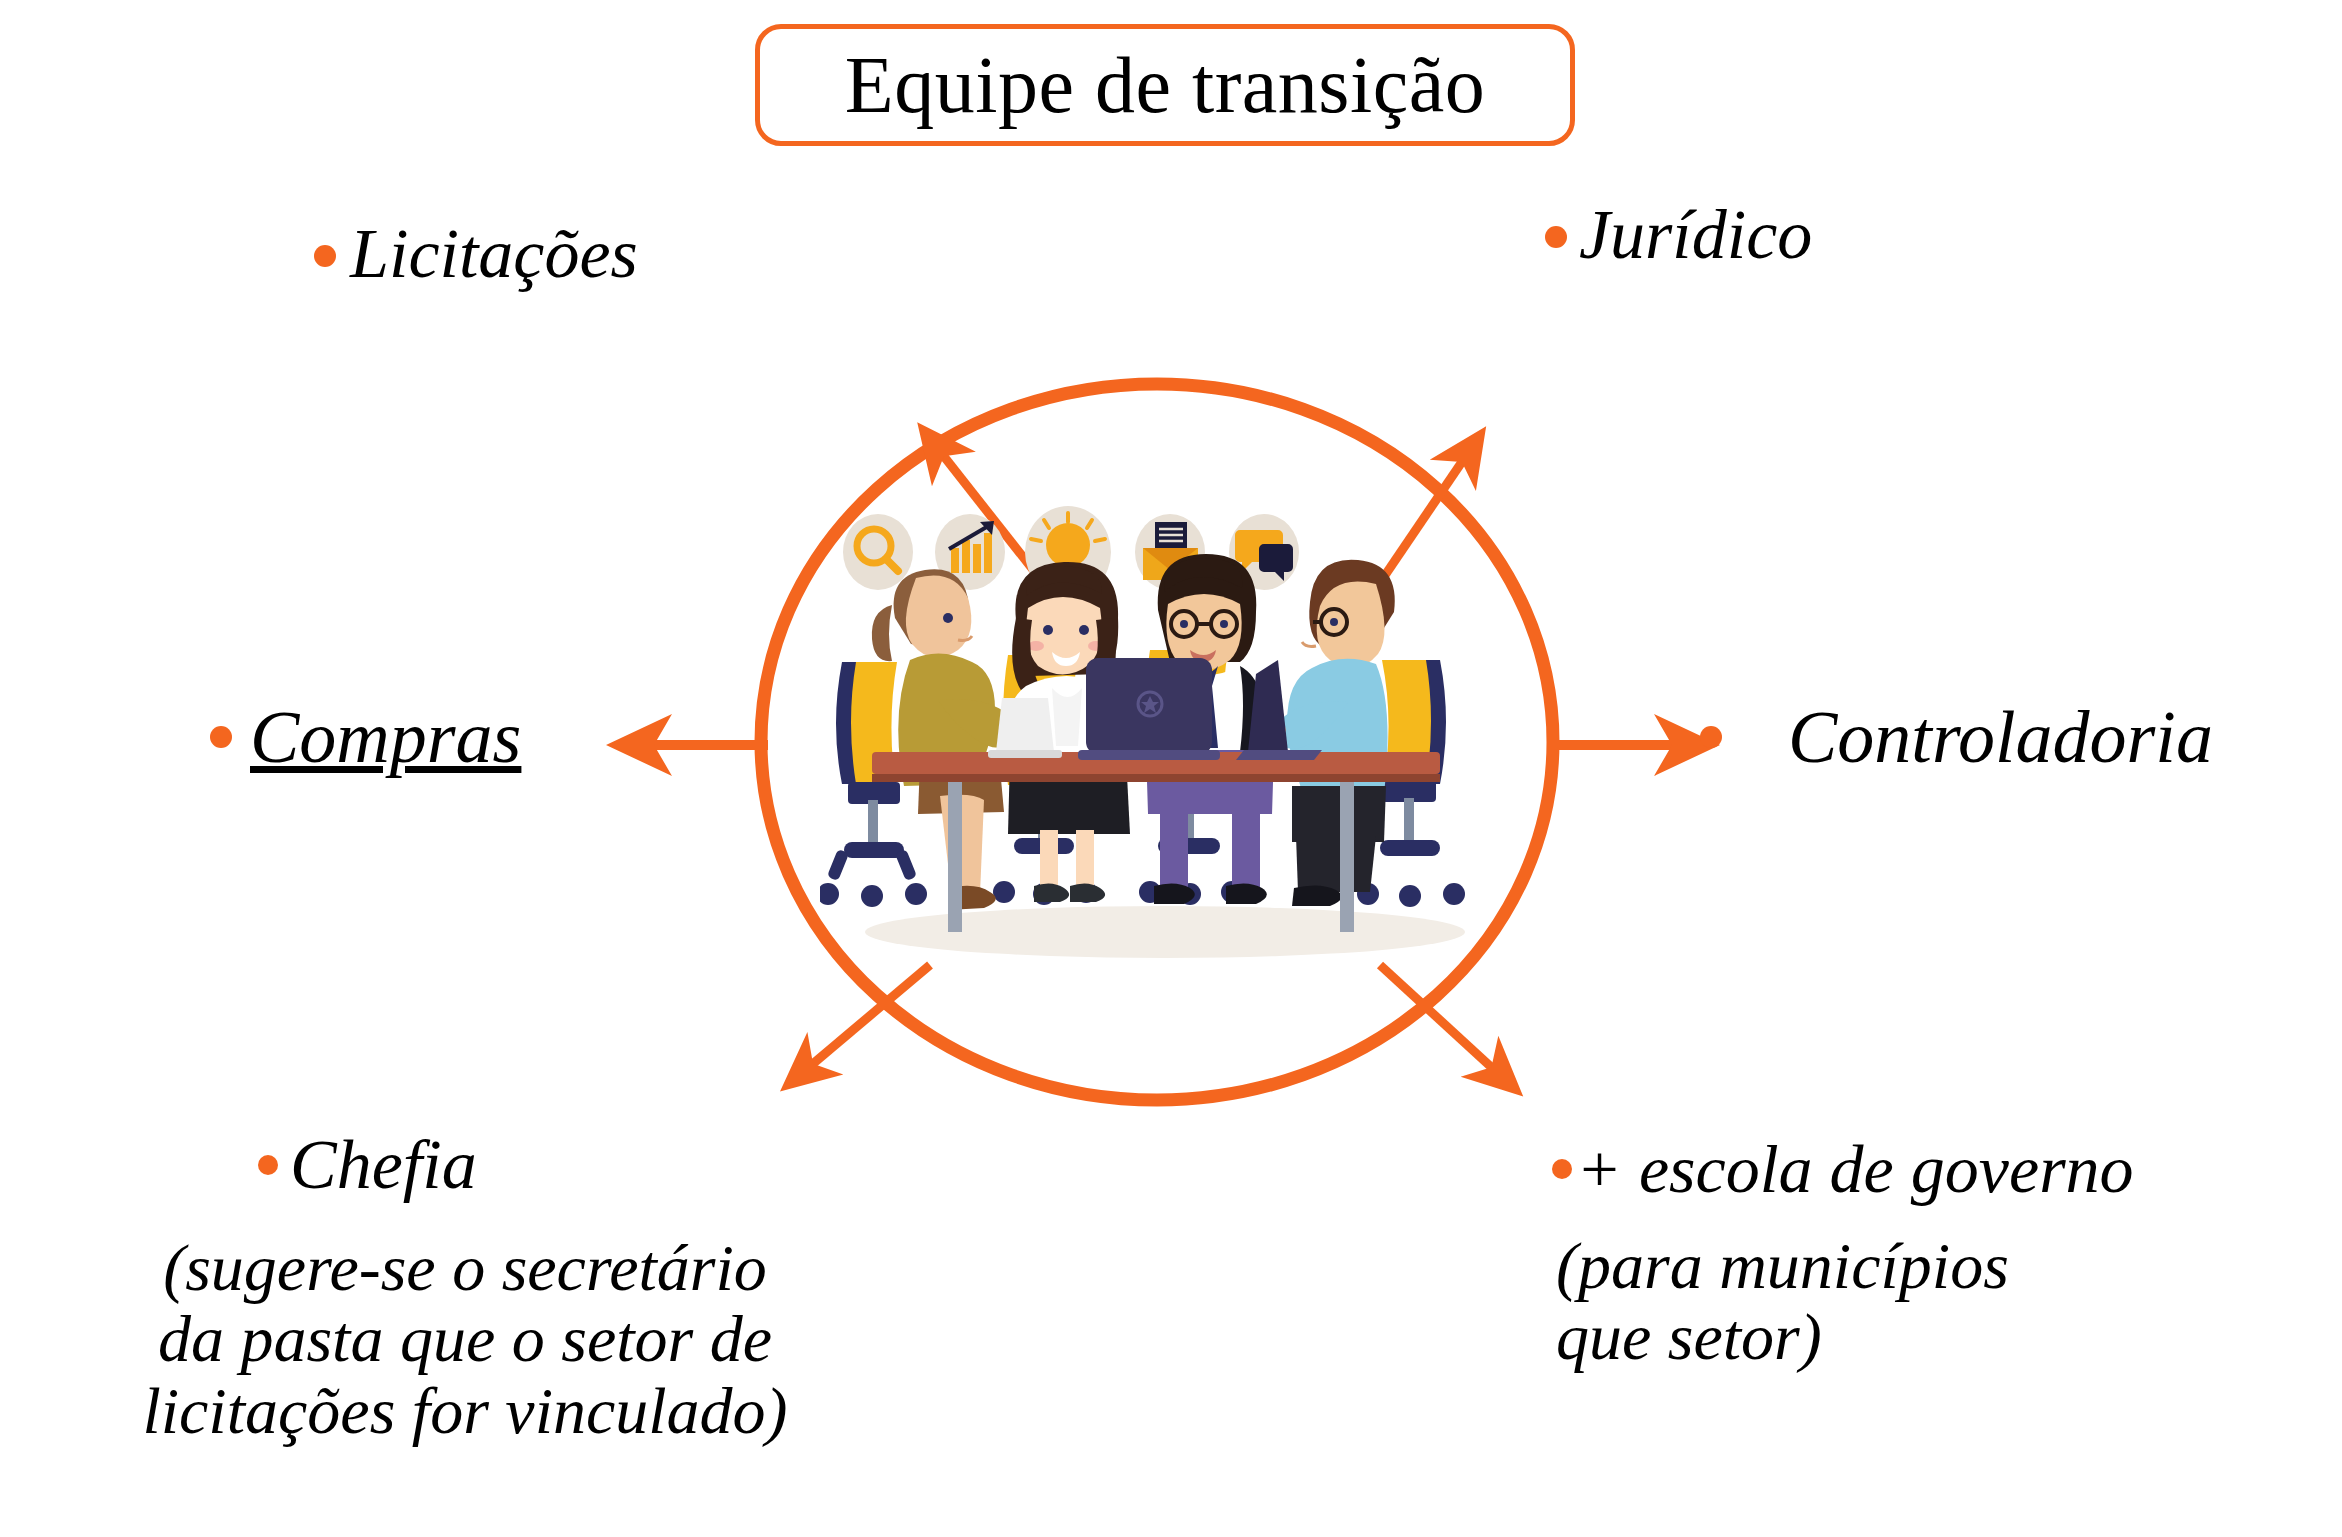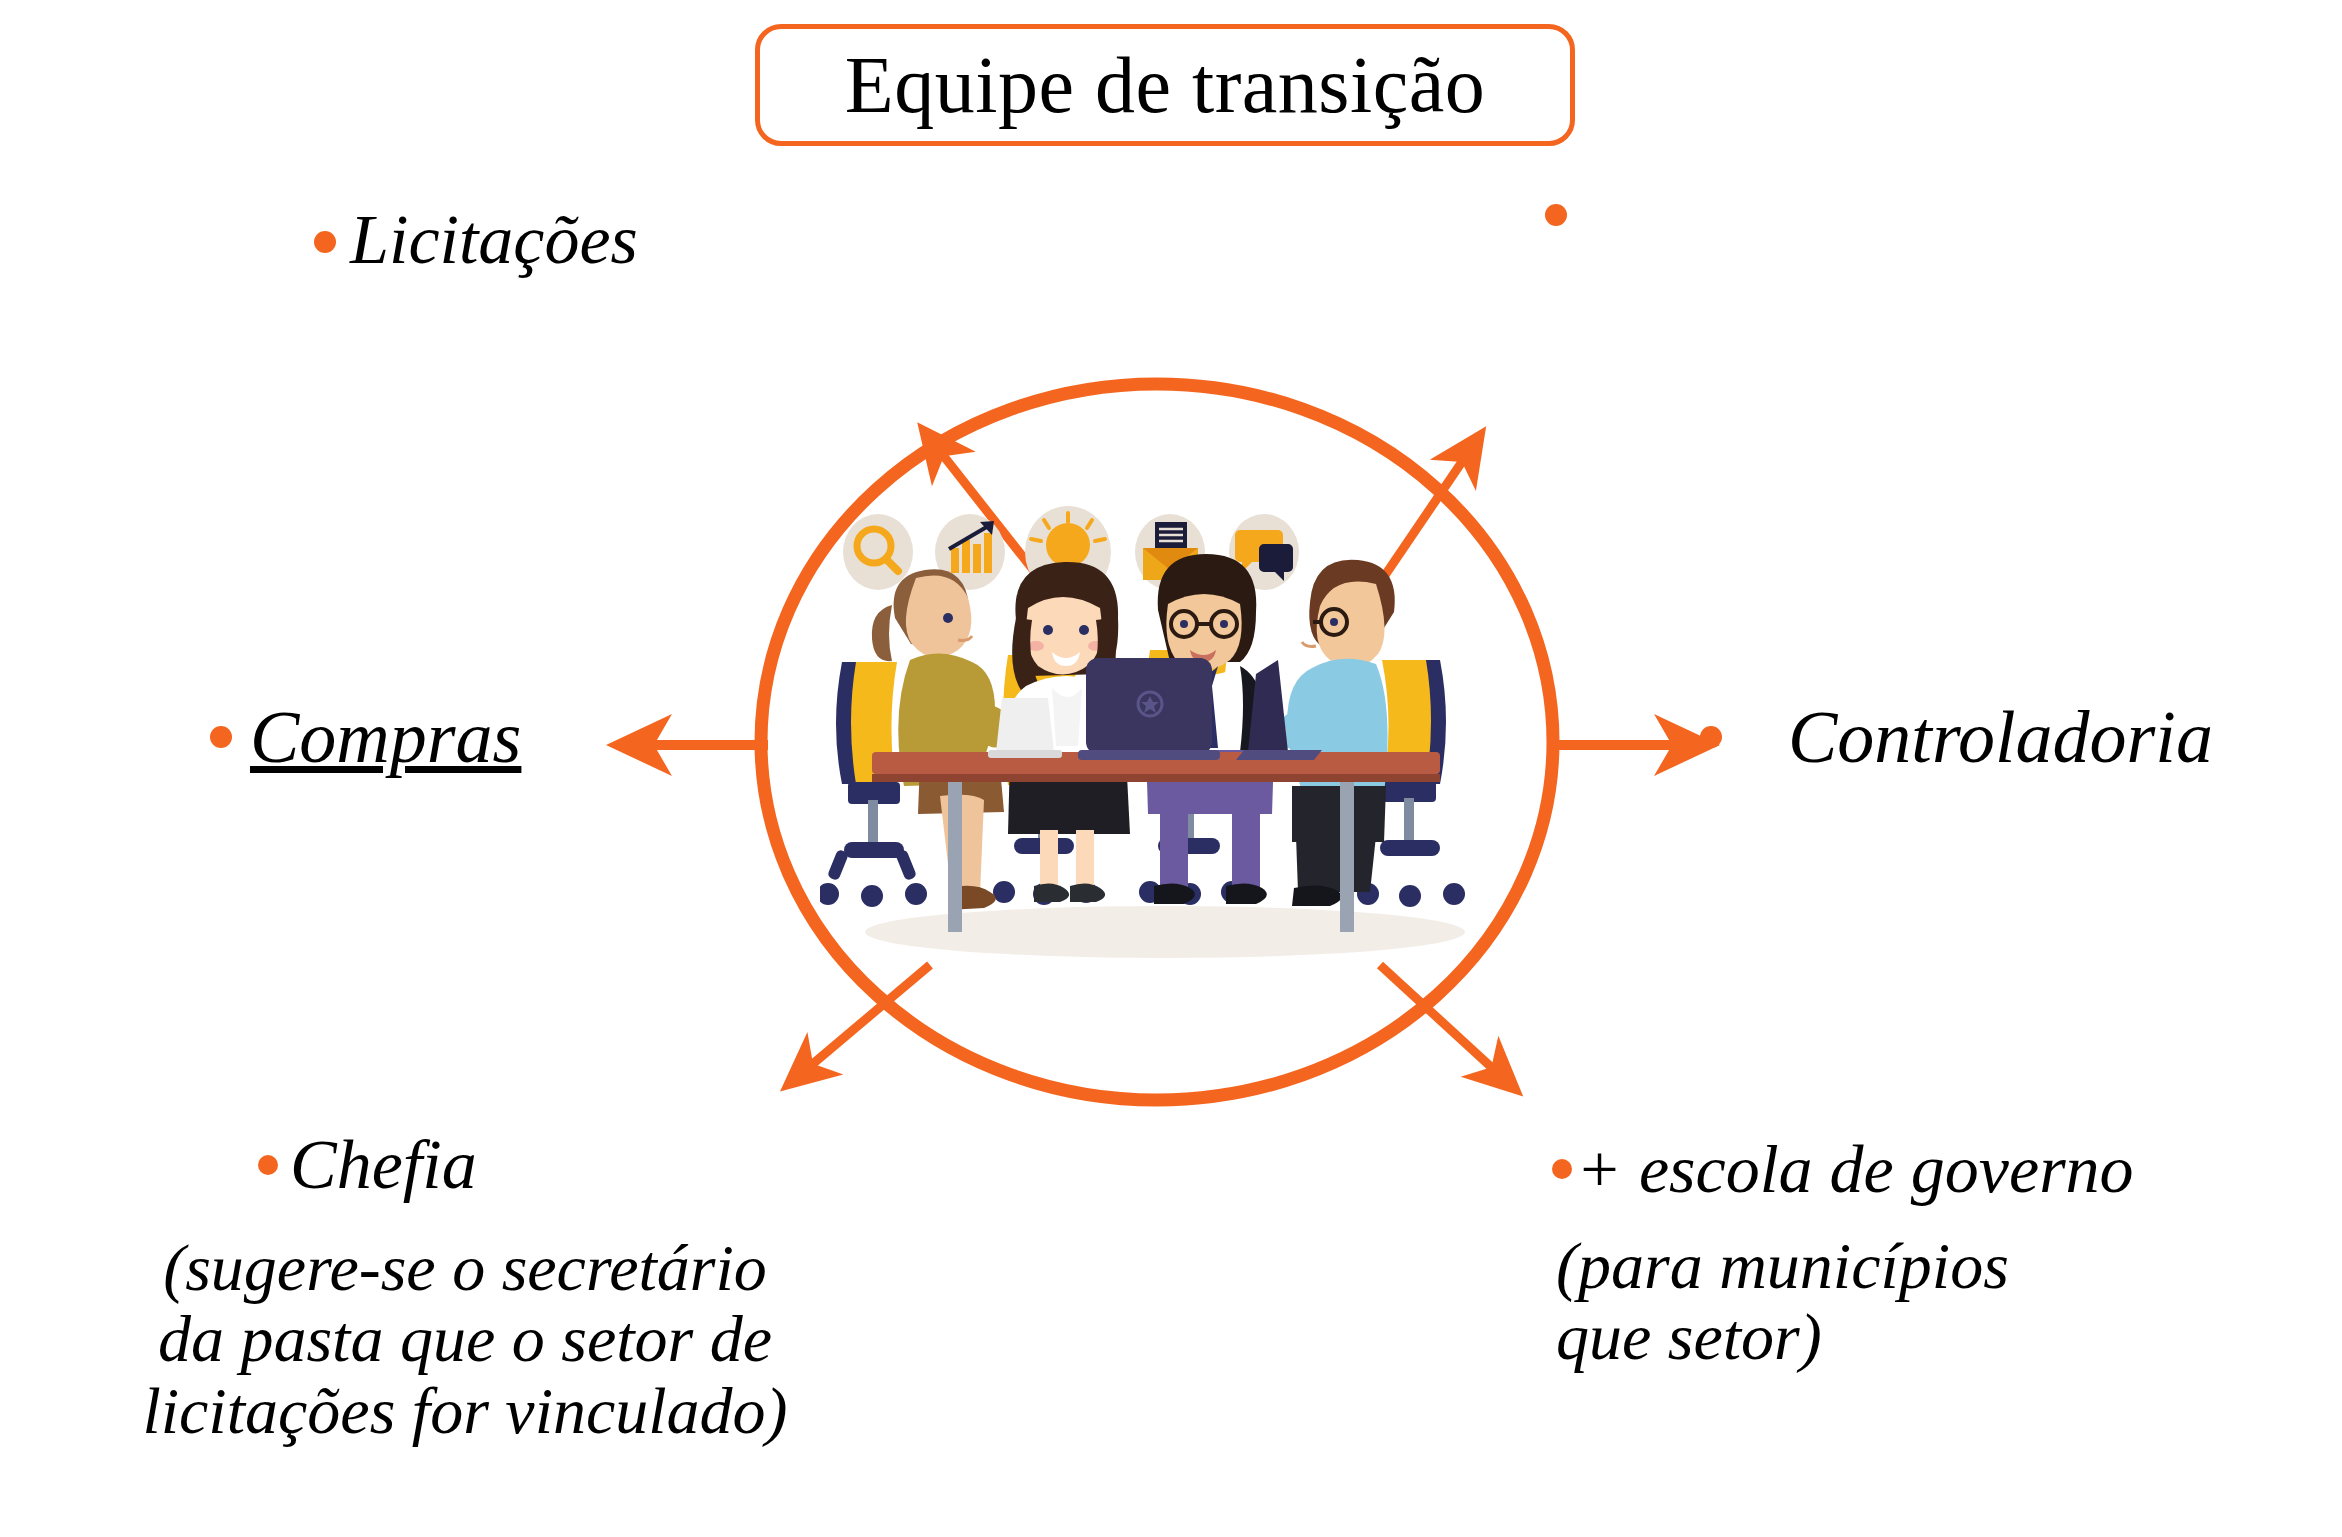--- a/index.html
+++ b/index.html
@@ -67,21 +67,21 @@
     background: #F4661F;
     flex: 0 0 auto;
   }
   .lbl-text {
     font-style: italic;
   }
 
   
   #lbl-licitacoes {
     left: 314px;
-    top: 205px;
+    top: 219px;
     align-items: center;
   }
   #lbl-licitacoes .bullet { margin-right: 14px; margin-top: 4px; }
   #lbl-licitacoes .lbl-text { font-size: 70px; line-height: 1; }
 
   
   #lbl-juridico {
     left: 1545px;
     top: 200px;
     align-items: center;
@@ -410,20 +410,21 @@
     </svg>
   </div>
 
   <div class="label" id="lbl-licitacoes">
     <span class="bullet"></span>
     <span class="lbl-text">Licitações</span>
   </div>
 
   <div class="label" id="lbl-juridico">
     <span class="bullet"></span>
+    <span class="lbl-text">Jurídico</span>
   </div>
 
   <div class="label" id="lbl-compras">
     <span class="bullet"></span>
     <span class="lbl-text">Compras</span>
   </div>
 
   <div class="label" id="lbl-controladoria">
     <span class="bullet"></span>
     <span class="lbl-text">Controladoria</span>

